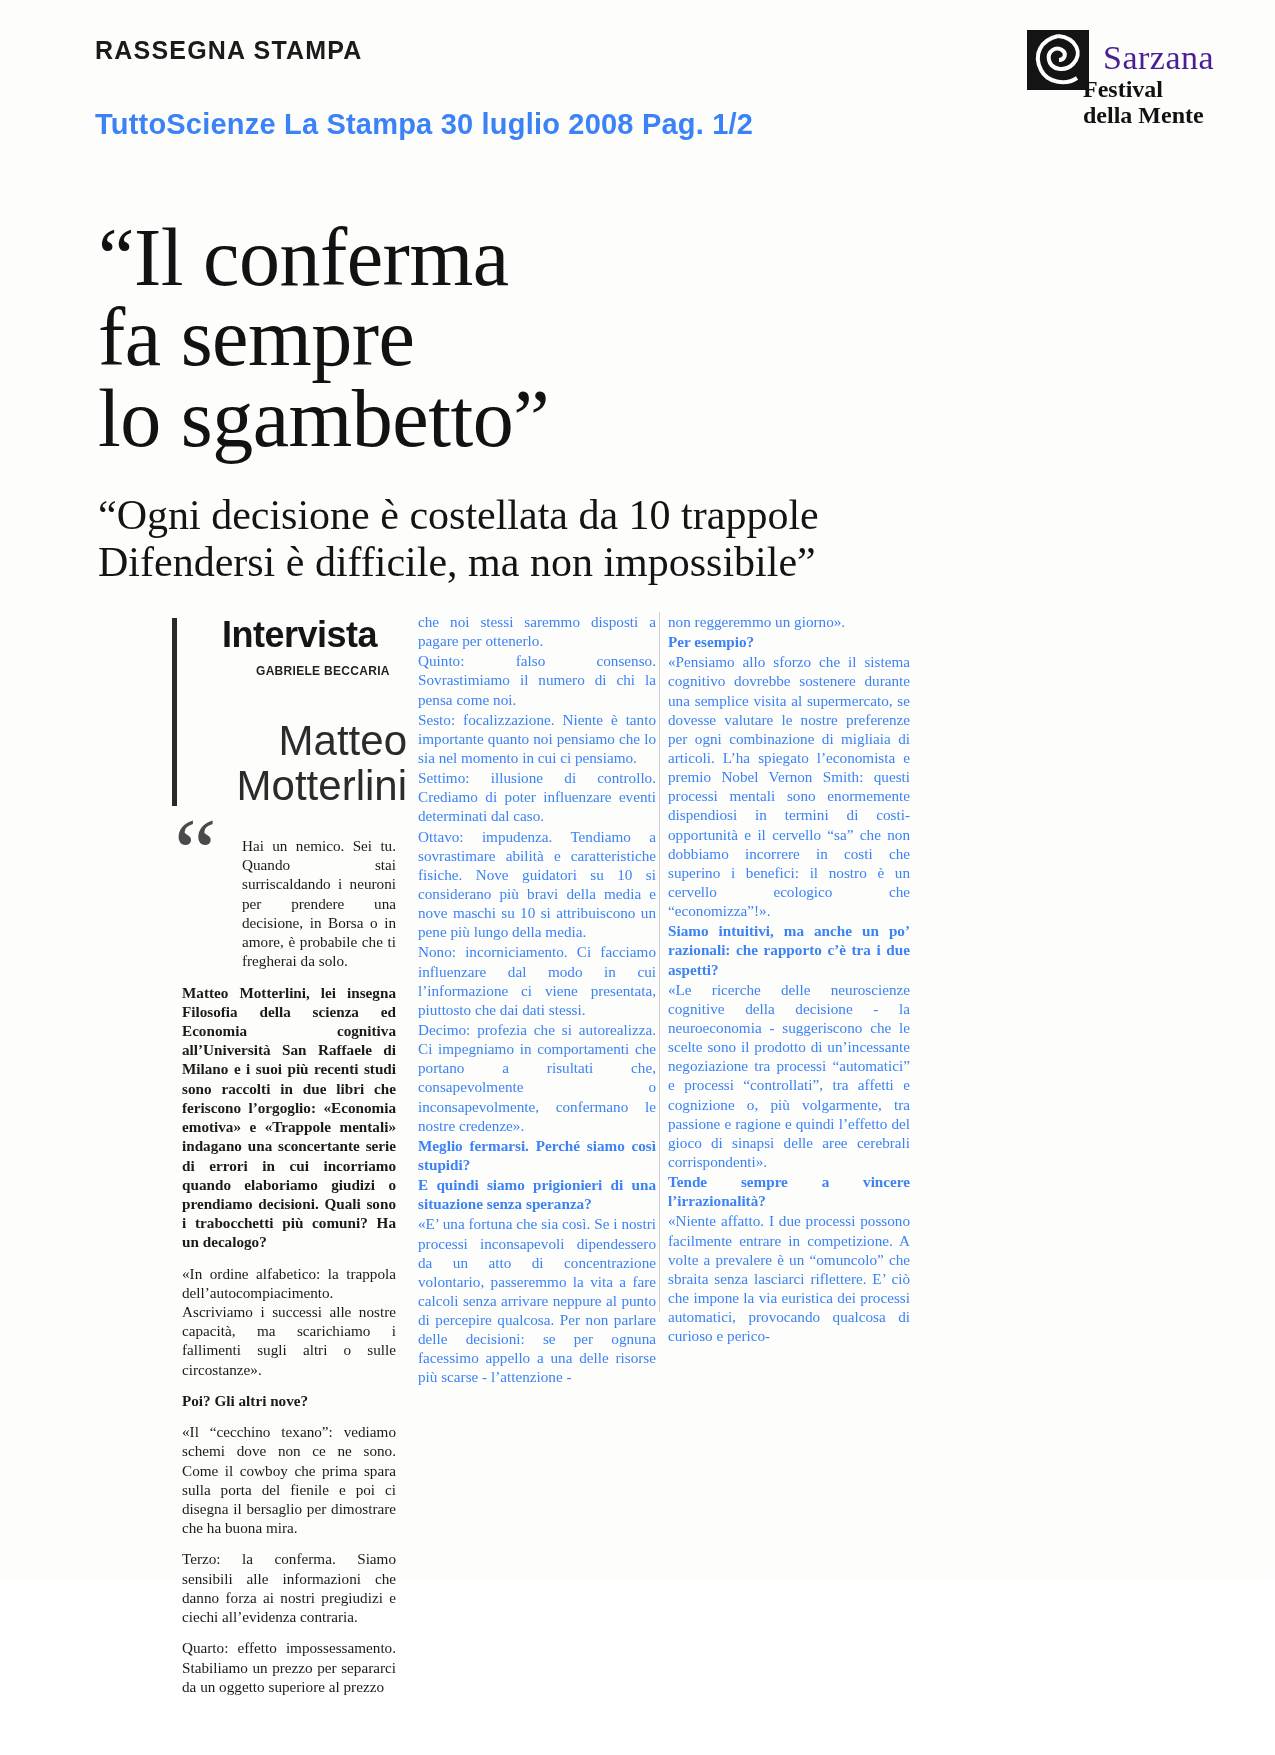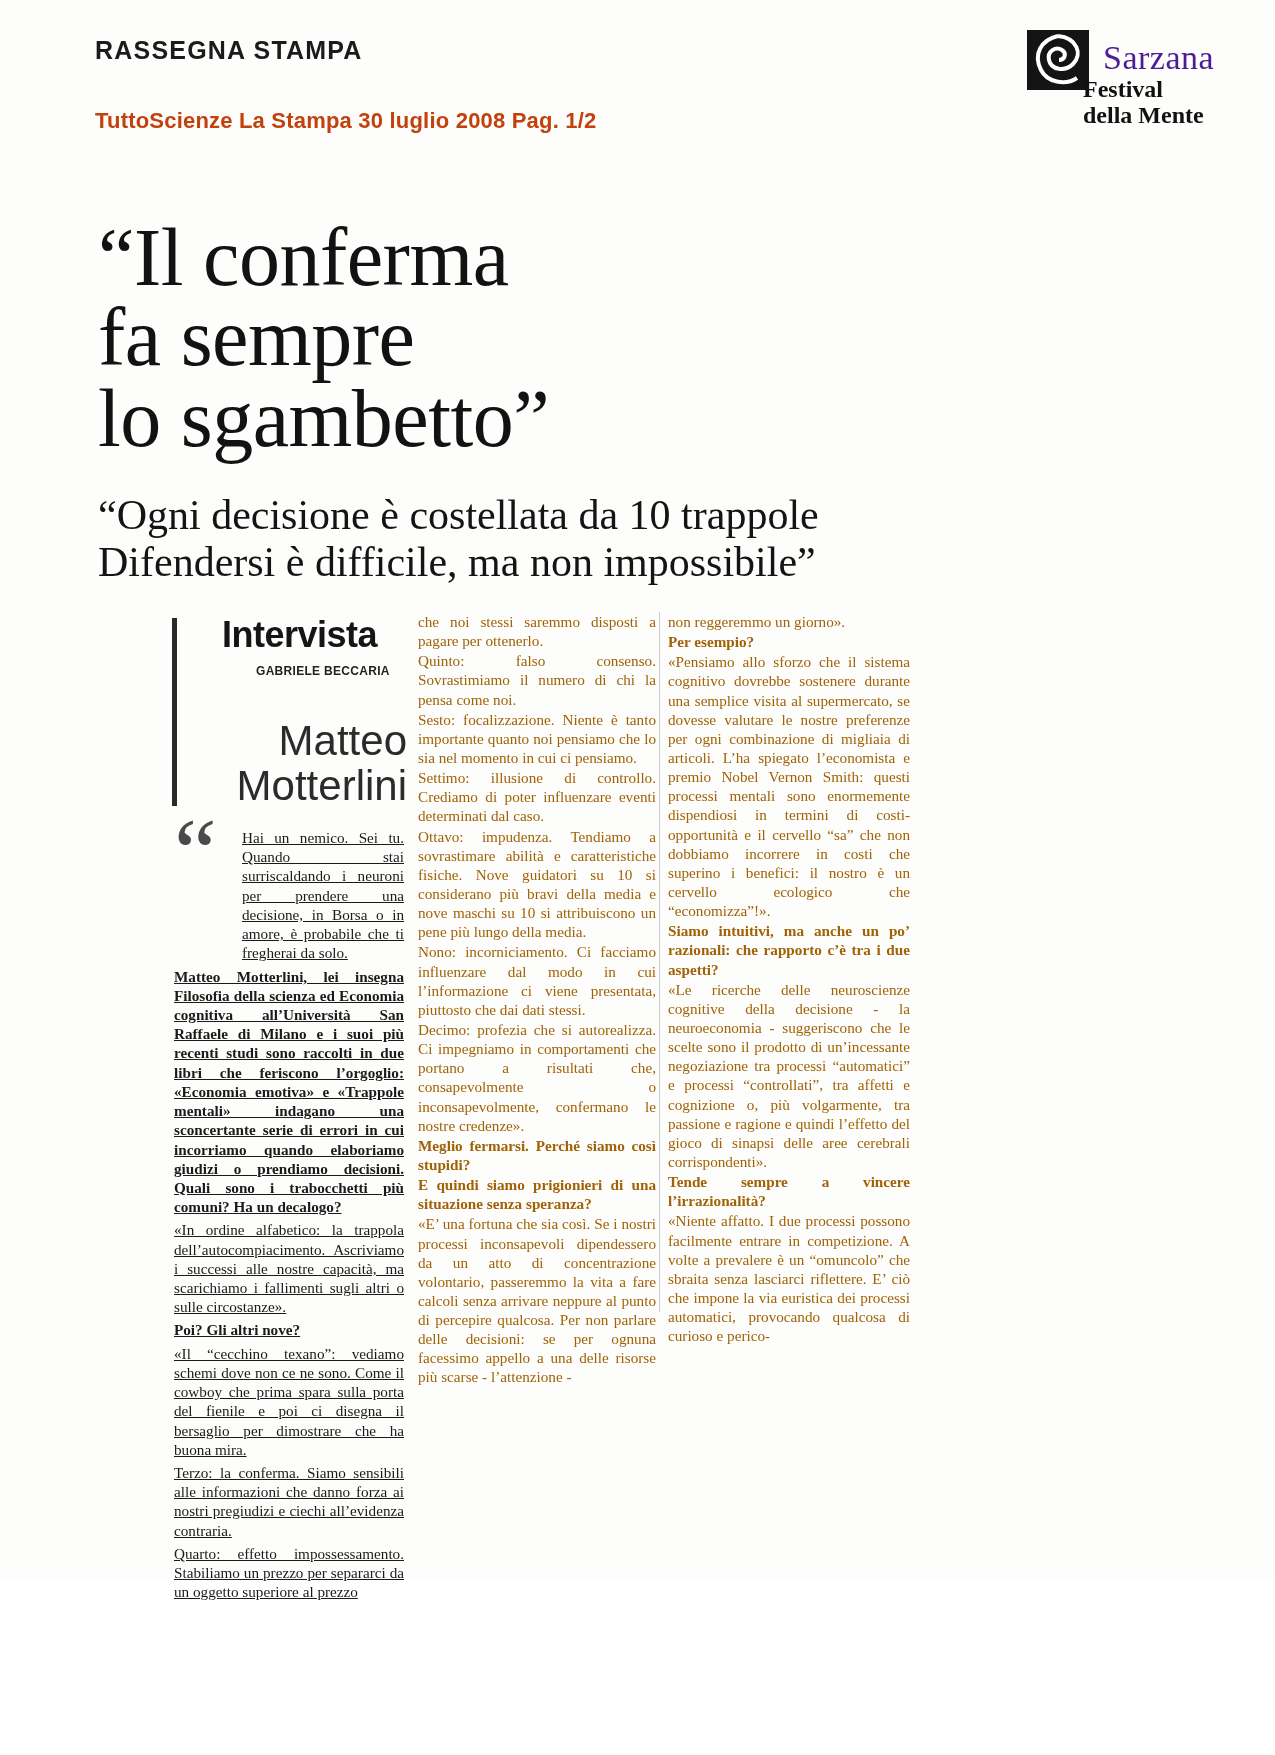--- a/index.html
+++ b/index.html
@@ -32,23 +32,23 @@
     font-size: 25px;
     letter-spacing: 1.2px;
     color: #1b1b1b;
   }
   .hdr-sub {
     position: absolute;
     left: 95px;
     top: 108px;
     font-family: "Liberation Sans", sans-serif;
     font-weight: bold;
-    font-size: 22px;
+    font-size: 29px;
     letter-spacing: 0.2px;
-    color: #c2410c;
+    color: #3b82f6;
   }
 
   
   .logo {
     position: absolute;
     right: 60px;
     top: 28px;
     width: 190px;
     height: 110px;
   }
@@ -109,21 +109,21 @@
   }
   .subhead div { white-space: nowrap; }
 
   
   .col {
     position: absolute;
     top: 612px;
     font-size: 15.2px;
     line-height: 1.26;
     text-align: justify;
-    color: #a16207;
+    color: #3b82f6;
   }
   .col p { margin: 0 0 1px 0; }
   .col2 { left: 418px; width: 238px; }
   .col3 { left: 668px; width: 242px; top: 612px; }
 
   .rule-left {
     position: absolute;
     left: 172px;
     top: 618px;
     width: 5px;
@@ -187,21 +187,21 @@
     left: 170px;
     top: 824px;
     width: 238px;
     font-size: 15.2px;
     line-height: 1.265;
     text-align: justify;
   }
   .col1-body .indent-first {
     margin-left: 72px;
   }
-  .col1-body p { margin: 4px; text-decoration: underline; }
+  .col1-body p { margin: 12px; }
   .q {
     font-family: "Liberation Serif", serif;
     font-weight: bold;
   }
 </style>
 </head>
 <body>
 
 <div class="page">
 

